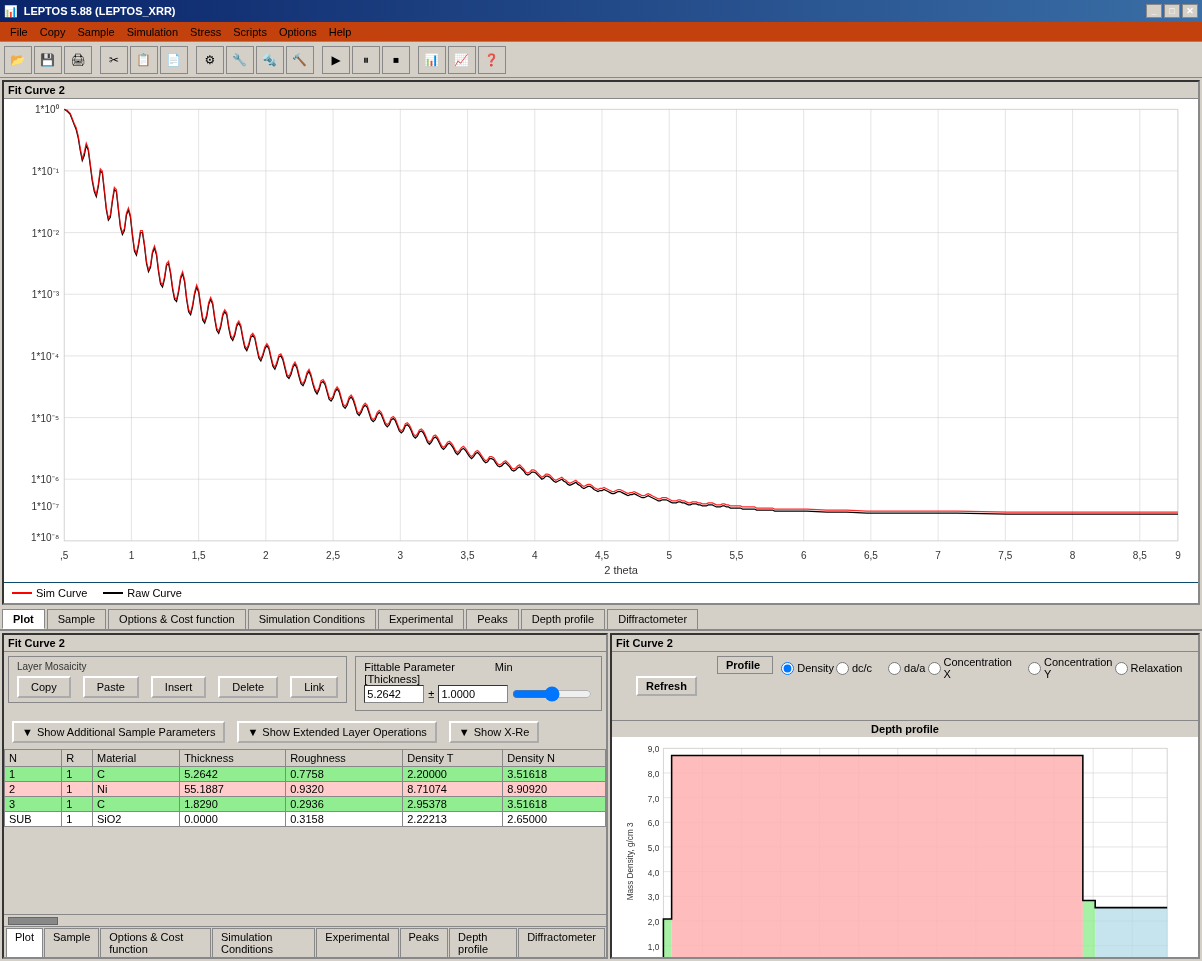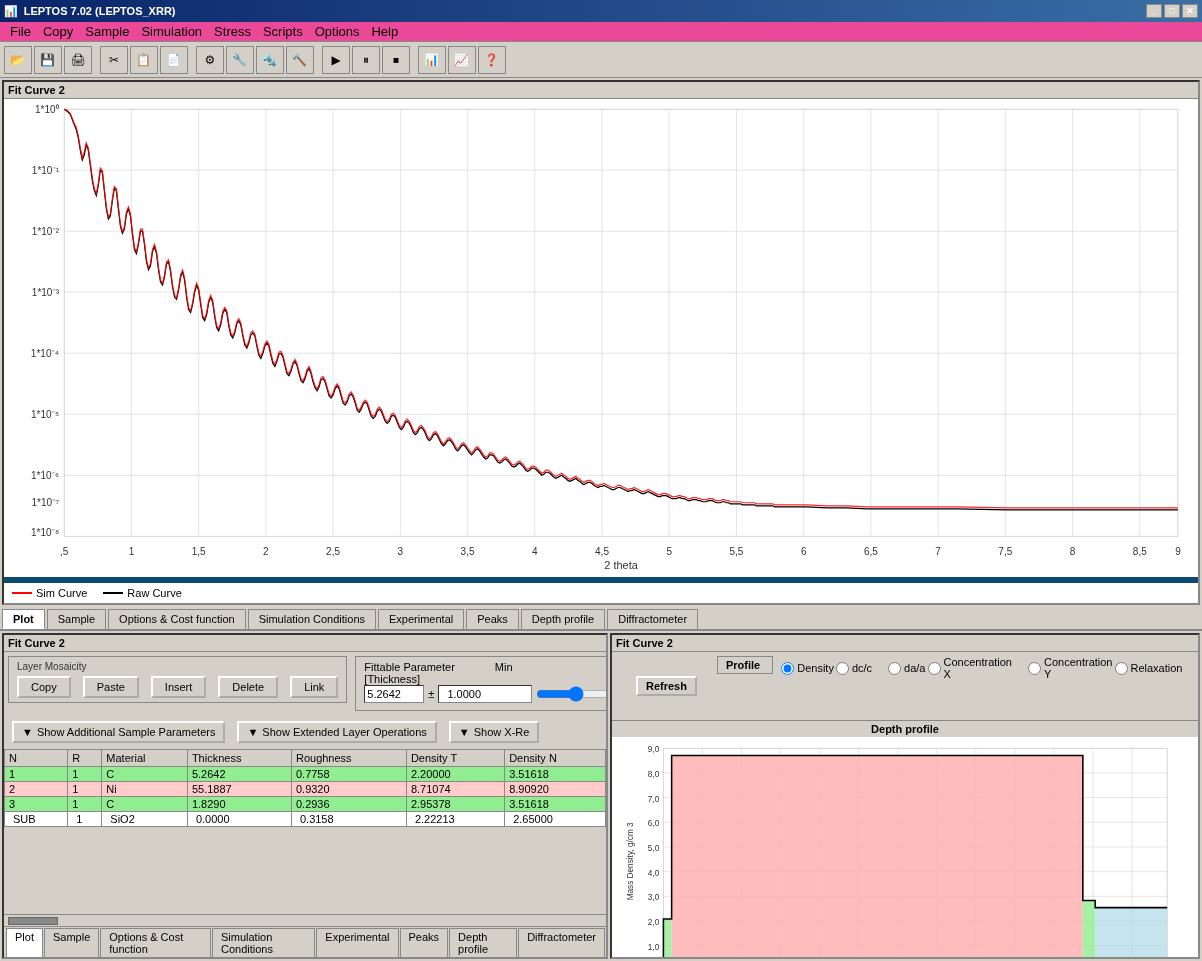--- a/index.html
+++ b/index.html
@@ -25,26 +25,26 @@
       width: 16px; height: 14px;
       background: #d4d0c8;
       border: 1px solid #888;
       font-size: 9px;
       display: flex; align-items: center; justify-content: center;
       cursor: pointer;
     }
 
     
     .menu-bar {
-      background: #ec4899;
+      background: #c2410c;
       height: 20px;
       display: flex;
       align-items: center;
       padding: 0 4px;
-      font-size: 13px;
+      font-size: 11px;
       border-bottom: 1px solid #888;
     }
     .menu-item {
       padding: 2px 6px;
       cursor: pointer;
     }
 
     
     .toolbar {
       background: #d4d0c8;
@@ -91,21 +91,21 @@
       border-bottom: 1px solid #888;
     }
 
     
     .legend-area {
       display: flex;
       align-items: center;
       padding: 4px 8px;
       gap: 16px;
       font-size: 11px;
-      border-top: 6px solid #0c4a6e;
+      border-top: 1px solid #0c4a6e;
     }
     .legend-item {
       display: flex; align-items: center; gap: 4px;
     }
     .legend-line-red { width: 20px; height: 2px; background: red; }
     .legend-line-black { width: 20px; height: 2px; background: black; }
 
     
     .tab-bar {
       display: flex;
@@ -200,26 +200,26 @@
     }
     .fittable-input {
       width: 60px;
       height: 18px;
       border: 1px inset #888;
       background: white;
       font-size: 11px;
       padding: 1px 2px;
     }
     .min-input {
-      width: 94px;
+      width: 70px;
       height: 18px;
       border: 1px inset #888;
       background: white;
       font-size: 11px;
-      padding: 1px 8px;
+      padding: 1px 2px;
     }
     .fit-auto-row {
       display: flex;
       align-items: center;
       gap: 4px;
       font-size: 11px;
     }
 
     
     .show-params-btn {
@@ -252,21 +252,21 @@
       text-align: left;
       font-weight: normal;
     }
     .layer-table td {
       border: 1px solid #888;
       padding: 1px 4px;
       background: white;
     }
     .layer-table tr.row-green td { background: #90ee90; }
     .layer-table tr.row-pink td { background: #ffcccb; }
-    .layer-table tr.row-white td { background: white; padding-left: 8px; }
+    .layer-table tr.row-white td { background: white; }
     .layer-table-wrapper {
       overflow: auto;
       flex: 1;
     }
 
     
     .right-panel {
       width: 590px;
       background: #d4d0c8;
       border: 2px inset #888;
@@ -365,21 +365,21 @@
       align-items: flex-start;
       padding: 4px;
       border-bottom: 1px solid #888;
     }
   </style>
 </head>
 <body>
 
 <div class="title-bar">
   <span>📊</span>
-  <span style="margin-left:6px;">LEPTOS 7.02 (LEPTOS_XRR)</span>
+  <span style="margin-left:6px;">LEPTOS 5.88 (LEPTOS_XRR)</span>
   <div class="title-bar-buttons">
     <div class="title-btn">_</div>
     <div class="title-btn">□</div>
     <div class="title-btn">✕</div>
   </div>
 </div>
 
 <div class="menu-bar">
   <span class="menu-item">File</span>
   <span class="menu-item">Copy</span>

